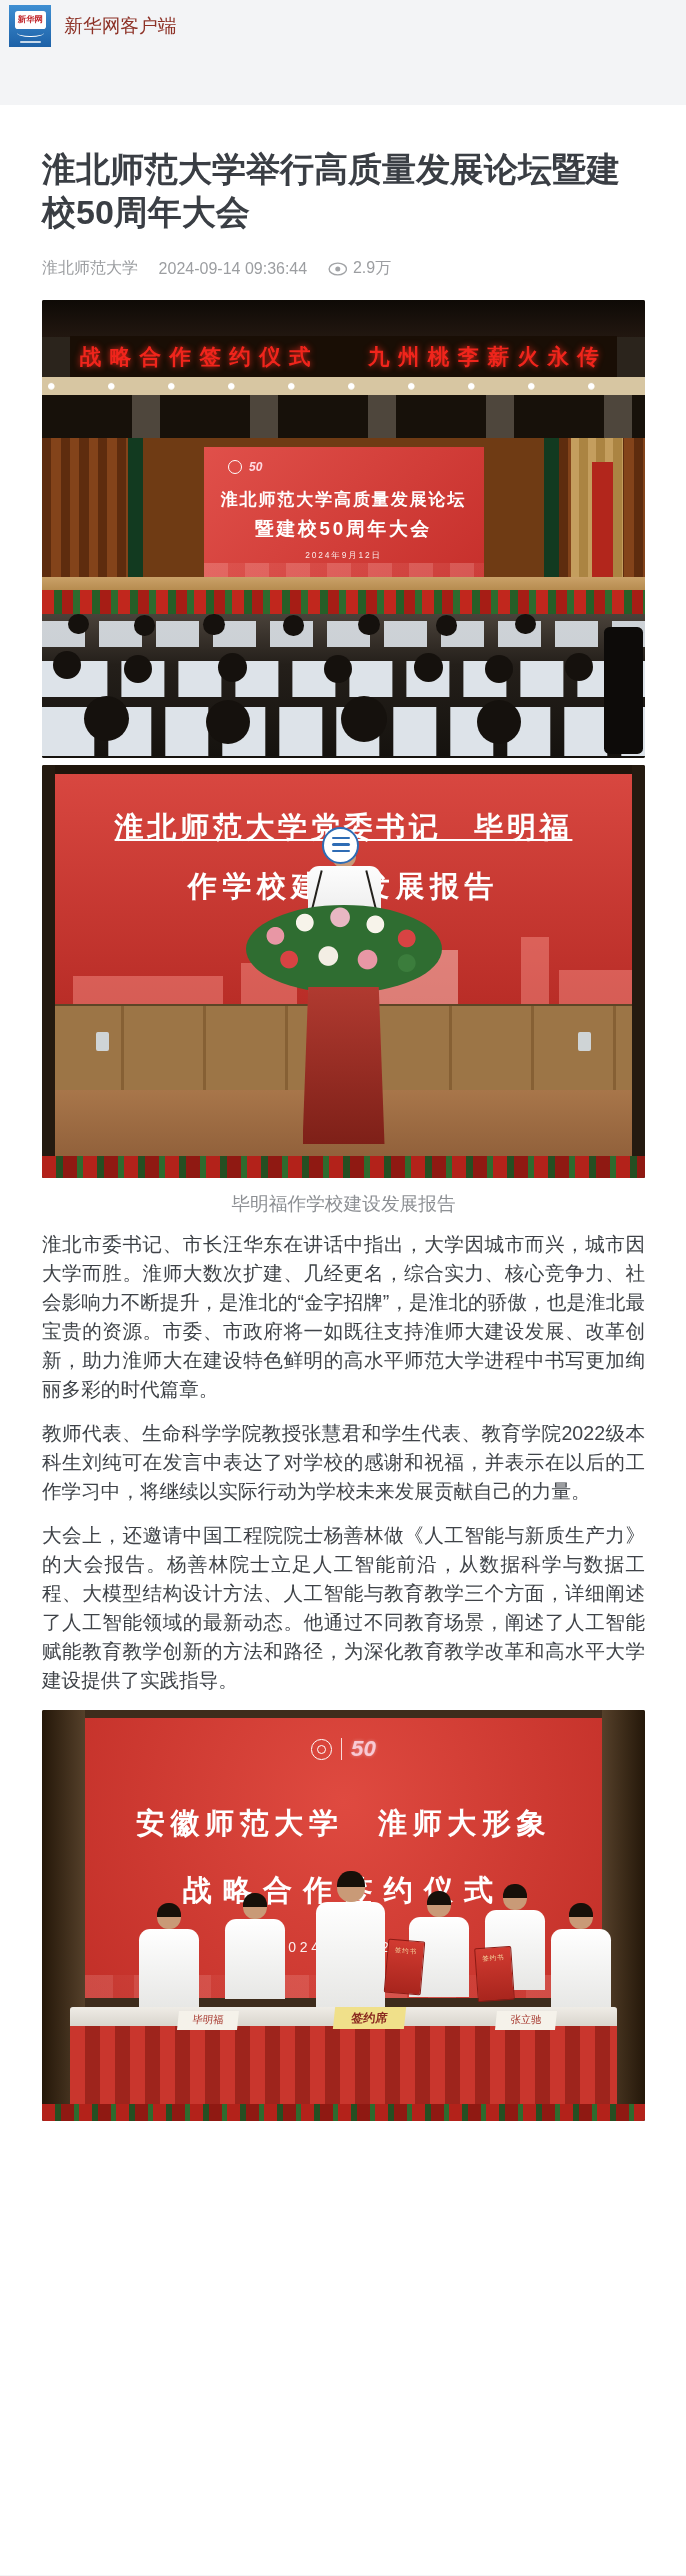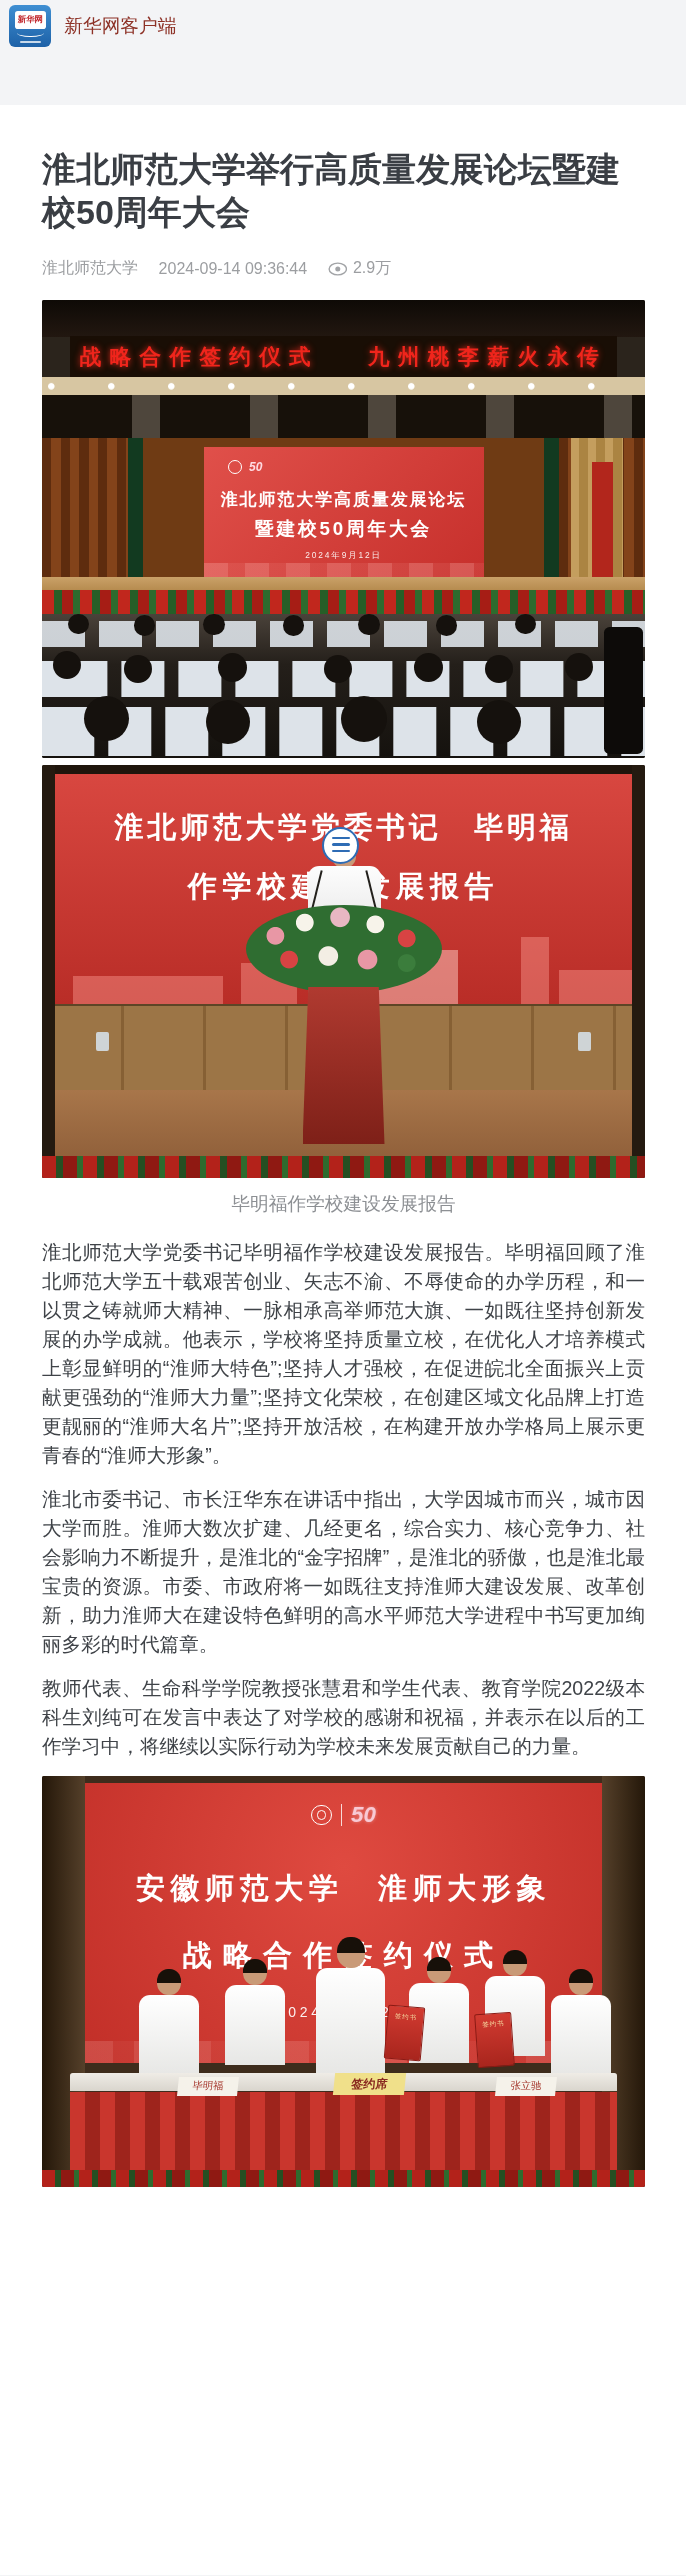--- a/index.html
+++ b/index.html
@@ -3,21 +3,21 @@
 <meta charset="utf-8">
 <style>
   * { margin:0; padding:0; box-sizing:border-box; }
   html,body { width:687px; }
   body {
     height:2576px; overflow:hidden; background:#f3f4f6;
     font-family:"Liberation Sans", sans-serif; color:#3f4348;
   }
   
   .app-header { height:52px; display:flex; align-items:center; gap:13px; padding:0 9.3px; }
-  .app-icon { width:42px; height:42px; border-radius:6px; flex:0 0 auto; cursor:pointer;
+  .app-icon { width:42px; height:42px; border-radius:0; flex:0 0 auto; cursor:pointer;
     background:linear-gradient(180deg,#3f8fd2,#1d61a7); position:relative; }
   .app-icon .chip { position:absolute; left:5.6px; top:5.6px; width:31px; height:18px; background:#fff;
     border-radius:2.8px; display:flex; align-items:center; justify-content:center;
     font-size:8.4px; font-weight:bold; color:#c1272d; letter-spacing:0; }
   .app-icon .arc { position:absolute; left:7.5px; top:24px; width:27px; height:8.4px;
     border-bottom:1.9px solid #fff; border-radius:50%; }
   .app-icon .tiny-bar { position:absolute; left:10.3px; top:36px; width:21.5px; height:1.9px;
     background:rgba(255,255,255,.75); border-radius:0.9px; }
   .app-name { font-size:18.7px; color:#8d3126; cursor:pointer; }
   
@@ -87,21 +87,21 @@
   .p1-aud { left:0; right:0; top:314px; bottom:0;
     background:linear-gradient(#4a423a,#241f1a 35%,#15120e); }
   .crow { left:0; right:0; background:repeating-linear-gradient(90deg,#dde3e9 0 43px,rgba(0,0,0,0) 43px 57px); }
   .hd { border-radius:50%; background:#15110d; }
   .p1-cam { right:1.9px; top:13px; width:39px; height:127px; background:#0d0b09; border-radius:5.6px; }
   
   .photo2 { height:413px; margin-top:7.5px; background:#1f150c; }
   .p2-screen { left:12px; right:12px; top:9.3px; height:230px;
     background:linear-gradient(#d84740,#b92d27); }
   .p2-screen .t1 { left:0; right:0; top:34px; text-align:center; color:#fff;
-    font-size:29px; font-weight:700; letter-spacing:3.7px; }
+    font-size:29px; font-weight:700; letter-spacing:3.7px;text-decoration:underline; }
   .p2-screen .t2 { left:0; right:0; top:93px; text-align:center; color:#fff;
     font-size:29px; font-weight:700; letter-spacing:5.6px; }
   .bld { background:rgba(255,160,150,.42); }
   .p2-wall { left:0; right:0; top:239px; height:86px; border-top:2.8px solid #5e4526;
     background:repeating-linear-gradient(90deg,#9c7546 0 79px,#866034 79px 82px); }
   .p2-vent { width:13px; height:18.7px; background:#cfd4d6; border-radius:1.9px; }
   .p2-floor { left:0; right:0; top:325px; bottom:0; background:linear-gradient(#a8764a,#8a5a36); }
   .p2-hair { left:50%; top:69px; width:26px; height:15px; margin-left:-13px;
     border-radius:50% 50% 20% 20%; background:#1c1712; }
   .p2-head { left:50%; top:77px; width:24px; height:26px; margin-left:-12px;
@@ -292,23 +292,23 @@
         <i style="top:14px"></i>
         <i style="top:20.6px"></i>
     </div>
     <div class="p2-side" style="left:0"></div>
     <div class="p2-side" style="right:0"></div>
     <div class="p2-poin"></div>
   </figure>
 
   <figcaption class="caption">毕明福作学校建设发展报告</figcaption>
 
-  <p class="body-p" style="margin-top:20.6px">淮北师范大学党委书记毕明福作学校建设发展报告。毕明福回顾了淮北师范大学五十载艰苦创业、矢志不渝、不辱使命的办学历程，和一以贯之铸就师大精神、一脉相承高举师范大旗、一如既往坚持创新发展的办学成就。他表示，学校将坚持质量立校，在优化人才培养模式上彰显鲜明的“淮师大特色”;坚持人才强校，在促进皖北全面振兴上贡献更强劲的“淮师大力量”;坚持文化荣校，在创建区域文化品牌上打造更靓丽的“淮师大名片”;坚持开放活校，在构建开放办学格局上展示更青春的“淮师大形象”。</p>
   <p class="body-p">淮北市委书记、市长汪华东在讲话中指出，大学因城市而兴，城市因大学而胜。淮师大数次扩建、几经更名，综合实力、核心竞争力、社会影响力不断提升，是淮北的“金字招牌”，是淮北的骄傲，也是淮北最宝贵的资源。市委、市政府将一如既往支持淮师大建设发展、改革创新，助力淮师大在建设特色鲜明的高水平师范大学进程中书写更加绚丽多彩的时代篇章。</p>
   <p class="body-p">教师代表、生命科学学院教授张慧君和学生代表、教育学院2022级本科生刘纯可在发言中表达了对学校的感谢和祝福，并表示在以后的工作学习中，将继续以实际行动为学校未来发展贡献自己的力量。</p>
+  <p class="body-p">大会上，还邀请中国工程院院士杨善林做《人工智能与新质生产力》的大会报告。杨善林院士立足人工智能前沿，从数据科学与数据工程、大模型结构设计方法、人工智能与教育教学三个方面，详细阐述了人工智能领域的最新动态。他通过不同教育场景，阐述了人工智能赋能教育教学创新的方法和路径，为深化教育教学改革和高水平大学建设提供了实践指导。</p>
 
   <figure class="photo photo3">
     <div class="p3-sideL"></div>
     <div class="p3-sideR"></div>
     <div class="p3-screen">
       <div class="p3-head-row">
         <span class="ring">
             <i></i>
           </span>
         <span class="sep"></span>

